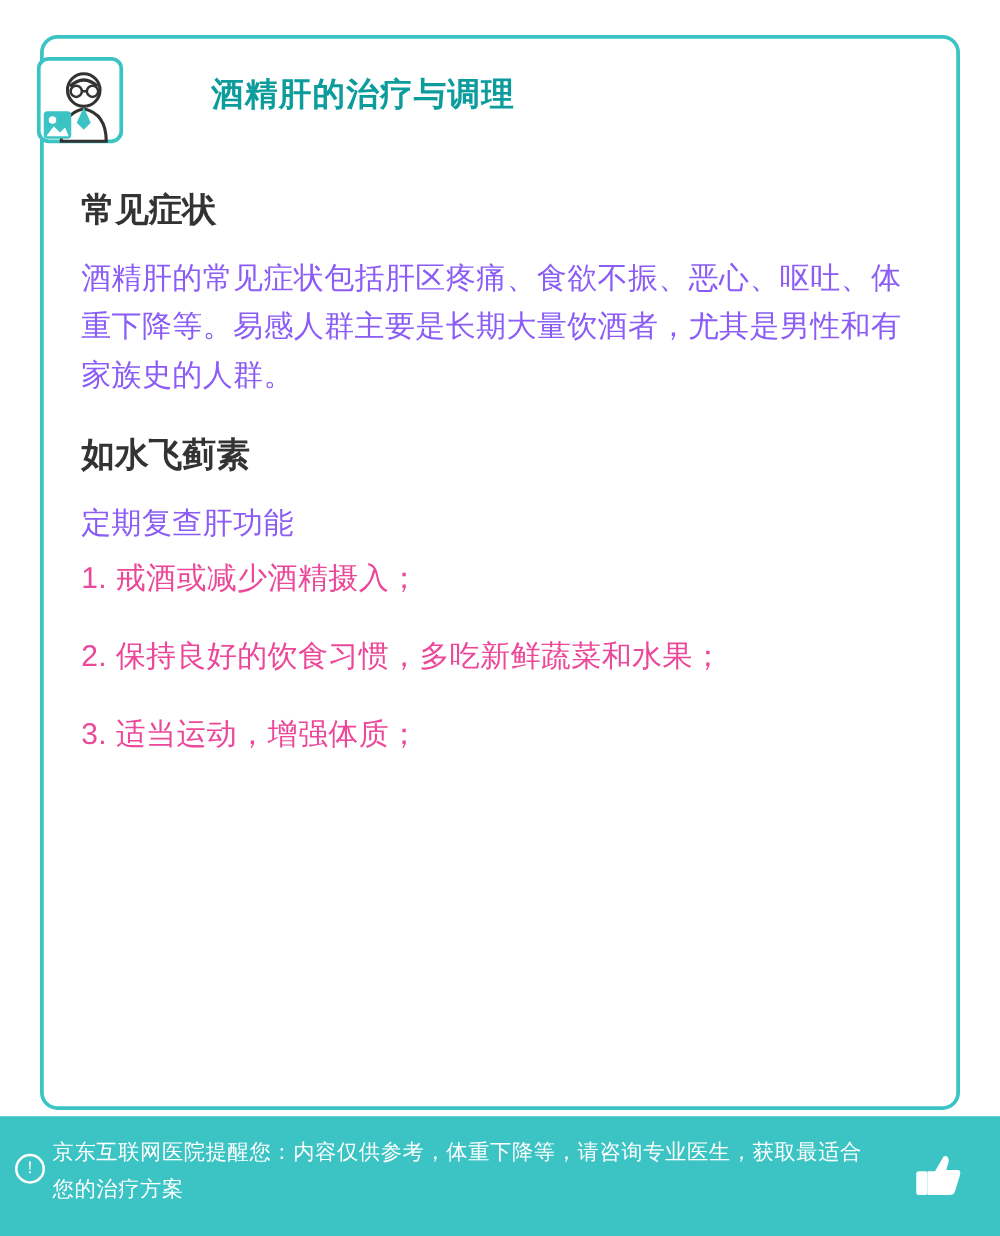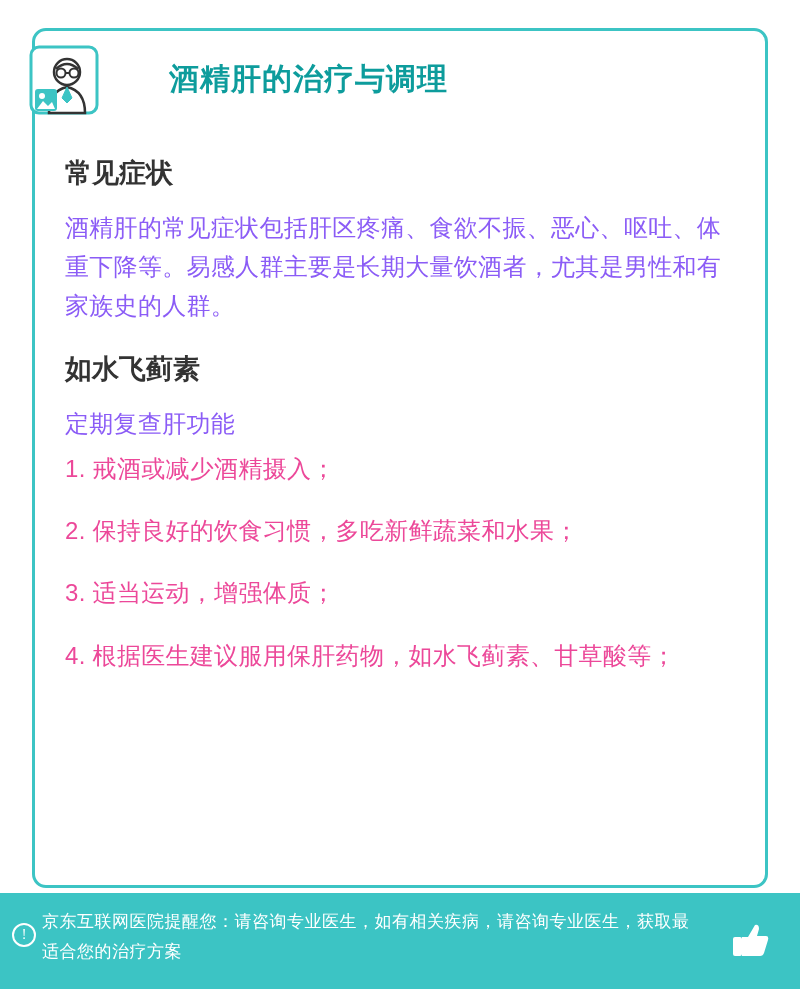--- a/index.html
+++ b/index.html
@@ -33,21 +33,21 @@
   
   .avatar {
     position: absolute;
     left: -6px;
     top: 14px;
     width: 96px;
     height: 86px;
   }
   .title {
     margin: 0 0 6px 104px;
-    font-size: 30px;
+    font-size: 26px;
     font-weight: bold;
     color: #0d9c9c;
     letter-spacing: 1px;
     line-height: 1.3;
   }
   .content {
     margin-top: 58px;
   }
   h2.section {
     font-size: 27px;
@@ -152,29 +152,28 @@
       <p class="para">酒精肝的常见症状包括肝区疼痛、食欲不振、恶心、呕吐、体重下降等。易感人群主要是长期大量饮酒者，尤其是男性和有家族史的人群。</p>
 
       <h2 class="section">如水飞蓟素</h2>
       <p class="para">定期复查肝功能</p>
 
 
       <ol class="points">
         <li>1. 戒酒或减少酒精摄入；</li>
         <li>2. 保持良好的饮食习惯，多吃新鲜蔬菜和水果；</li>
         <li>3. 适当运动，增强体质；</li>
-        <li>4. 根据医生建议服用保肝药物，如水飞蓟素、甘草酸等；</li>
       </ol>
 
     </div>
   </div>
 
   <div class="footer">
     <div class="footer-icon">!</div>
-    <div class="footer-text">京东互联网医院提醒您：请咨询专业医生，如有相关疾病，请咨询专业医生，获取最适合您的治疗方案</div>
+    <div class="footer-text">京东互联网医院提醒您：内容仅供参考，体重下降等，请咨询专业医生，获取最适合您的治疗方案</div>
     <div class="thumb">
       <svg width="46" height="46" viewBox="0 0 46 46" xmlns="http://www.w3.org/2000/svg">
         <path d="M14 20 h6 l7 -12 q4 -1 4 4 l-2 7 h9 q3 0 2 4 l-4 13 q-1 3 -4 3 h-18 z" fill="#ffffff"></path>
         <rect x="5" y="20" width="9" height="19" rx="2" fill="#ffffff"></rect>
       </svg>
     </div>
   </div>
 </div>
 
 </body></html>

